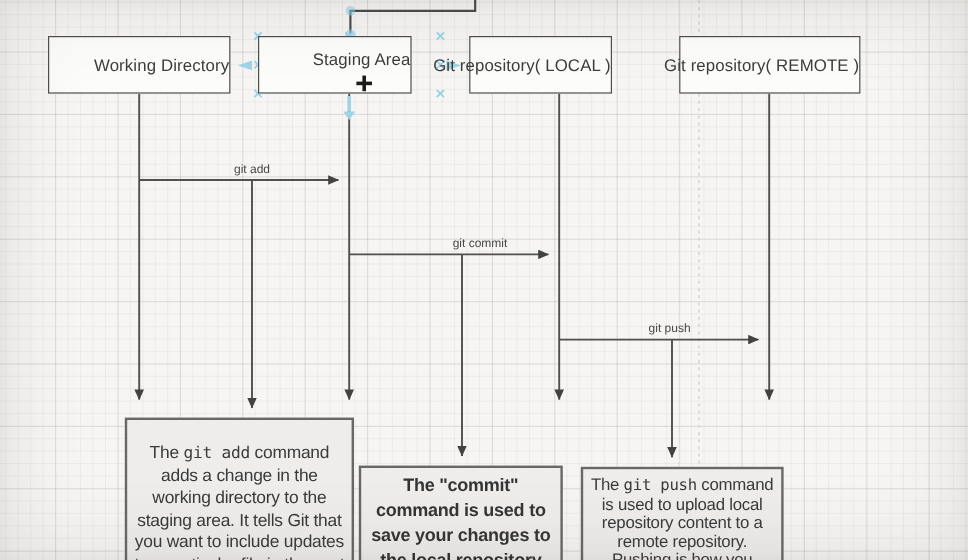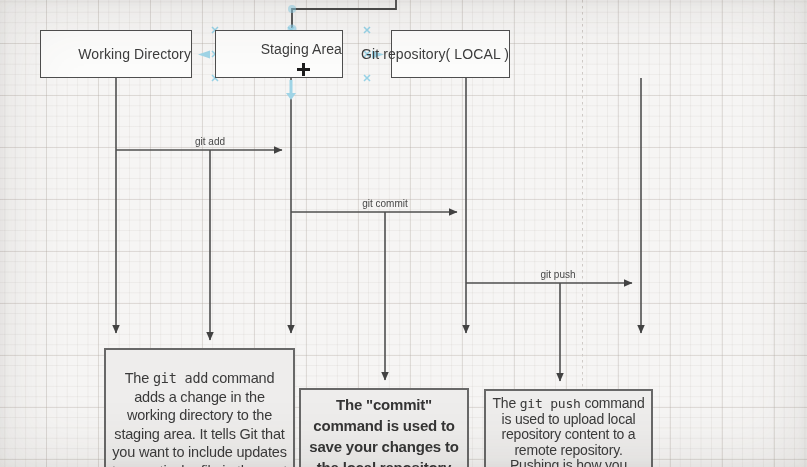--- a/index.html
+++ b/index.html
@@ -105,23 +105,26 @@
 
   <div class="node" style="left:215px;width:128px;">
     <span class="node-label" style="margin-bottom:10px;">Staging Area</span>
     <span class="move-cursor"></span>
   </div>
 
   <div class="node" style="left:391px;width:119px;">
     <span class="node-label">Git repository( LOCAL )</span>
   </div>
 
+  <div class="node" style="left:566px;width:151px;">
+    <span class="node-label">Git repository( REMOTE )</span>
+  </div>
 
   <div class="edge-label" style="left:210px;top:136px;">git add</div>
-  <div class="edge-label" style="left:385px;top:198px;">git commit</div>
+  <div class="edge-label" style="left:400px;top:198px;">git commit</div>
   <div class="edge-label" style="left:558px;top:269px;">git push</div>
 
   <div class="note note1">
     <span>The </span><span class="mono">git add</span><span> command adds a change in the working directory to the staging area. It tells Git that you want to include updates to a particular file in the next</span>
   </div>
 
   <div class="note note2">
     <span>The "commit" command is used to save your changes to the local repository</span>
   </div>
 

